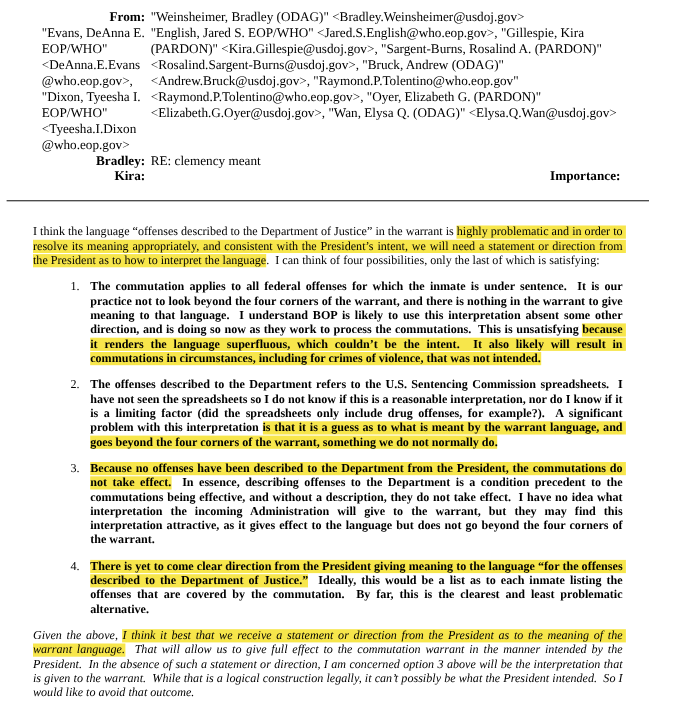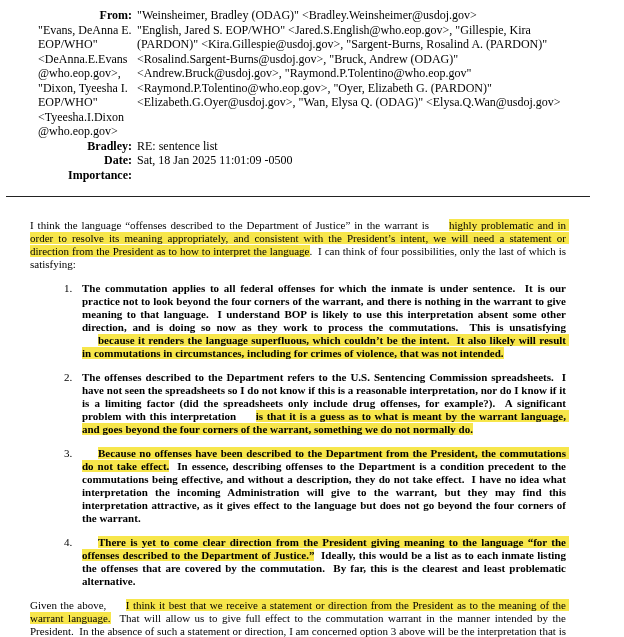--- a/index.html
+++ b/index.html
@@ -56,41 +56,40 @@
   }
   .item-num {
     flex: 0 0 18px;
     white-space: nowrap;
   }
   .item-text {
     flex: 1 1 auto;
     white-space: pre-wrap;
     font-weight: bold;
   }
-  .closing { margin-bottom: 0; }
-  .hl { background: var(--hl, #f7e64b); margin-left: 16px; }
+  .closing { margin-bottom: 0; font-style: italic; }
+  .hl { background: var(--hl, #f7e64b); }
 </style>
 </head>
 <body>
 
 <div class="page">
 
   <div class="email-header">
     <div class="hdr-label">From:</div>
     <div class="hdr-value">"Weinsheimer, Bradley (ODAG)" &lt;Bradley.Weinsheimer@usdoj.gov&gt;</div>
 
     <div class="hdr-value">"Evans, DeAnna E. EOP/WHO" &lt;DeAnna.E.Evans@who.eop.gov&gt;, "Dixon, Tyeesha I. EOP/WHO" &lt;Tyeesha.I.Dixon@who.eop.gov&gt;</div>
 
     <div class="hdr-value">"English, Jared S. EOP/WHO" &lt;Jared.S.English@who.eop.gov&gt;, "Gillespie, Kira (PARDON)" &lt;Kira.Gillespie@usdoj.gov&gt;, "Sargent-Burns, Rosalind A. (PARDON)" &lt;Rosalind.Sargent-Burns@usdoj.gov&gt;, "Bruck, Andrew (ODAG)" &lt;Andrew.Bruck@usdoj.gov&gt;, "Raymond.P.Tolentino@who.eop.gov" &lt;Raymond.P.Tolentino@who.eop.gov&gt;, "Oyer, Elizabeth G. (PARDON)" &lt;Elizabeth.G.Oyer@usdoj.gov&gt;, "Wan, Elysa Q. (ODAG)" &lt;Elysa.Q.Wan@usdoj.gov&gt;</div>
 
     <div class="hdr-label">Bradley:</div>
-    <div class="hdr-value">RE: sentence list</div>
+    <div class="hdr-value">RE: clemency meant</div>
 
-    <div class="hdr-label">Date:</div>
-    <div class="hdr-value">Sat, 18 Jan 2025 11:01:09 -0500</div>
+    <div class="hdr-label">Kira:</div>
 
     <div class="hdr-label">Importance:</div>
   </div>
 
   <hr class="divider">
 
   <div class="email-body">
 
     <p class="para"><span>I think the language “offenses described to the Department of Justice” in the warrant is </span><span class="hl">highly problematic and in order to resolve its meaning appropriately, and consistent with the President’s intent, we will need a statement or direction from the President as to how to interpret the language</span><span>.  I can think of four possibilities, only the last of which is satisfying:</span></p>
 

